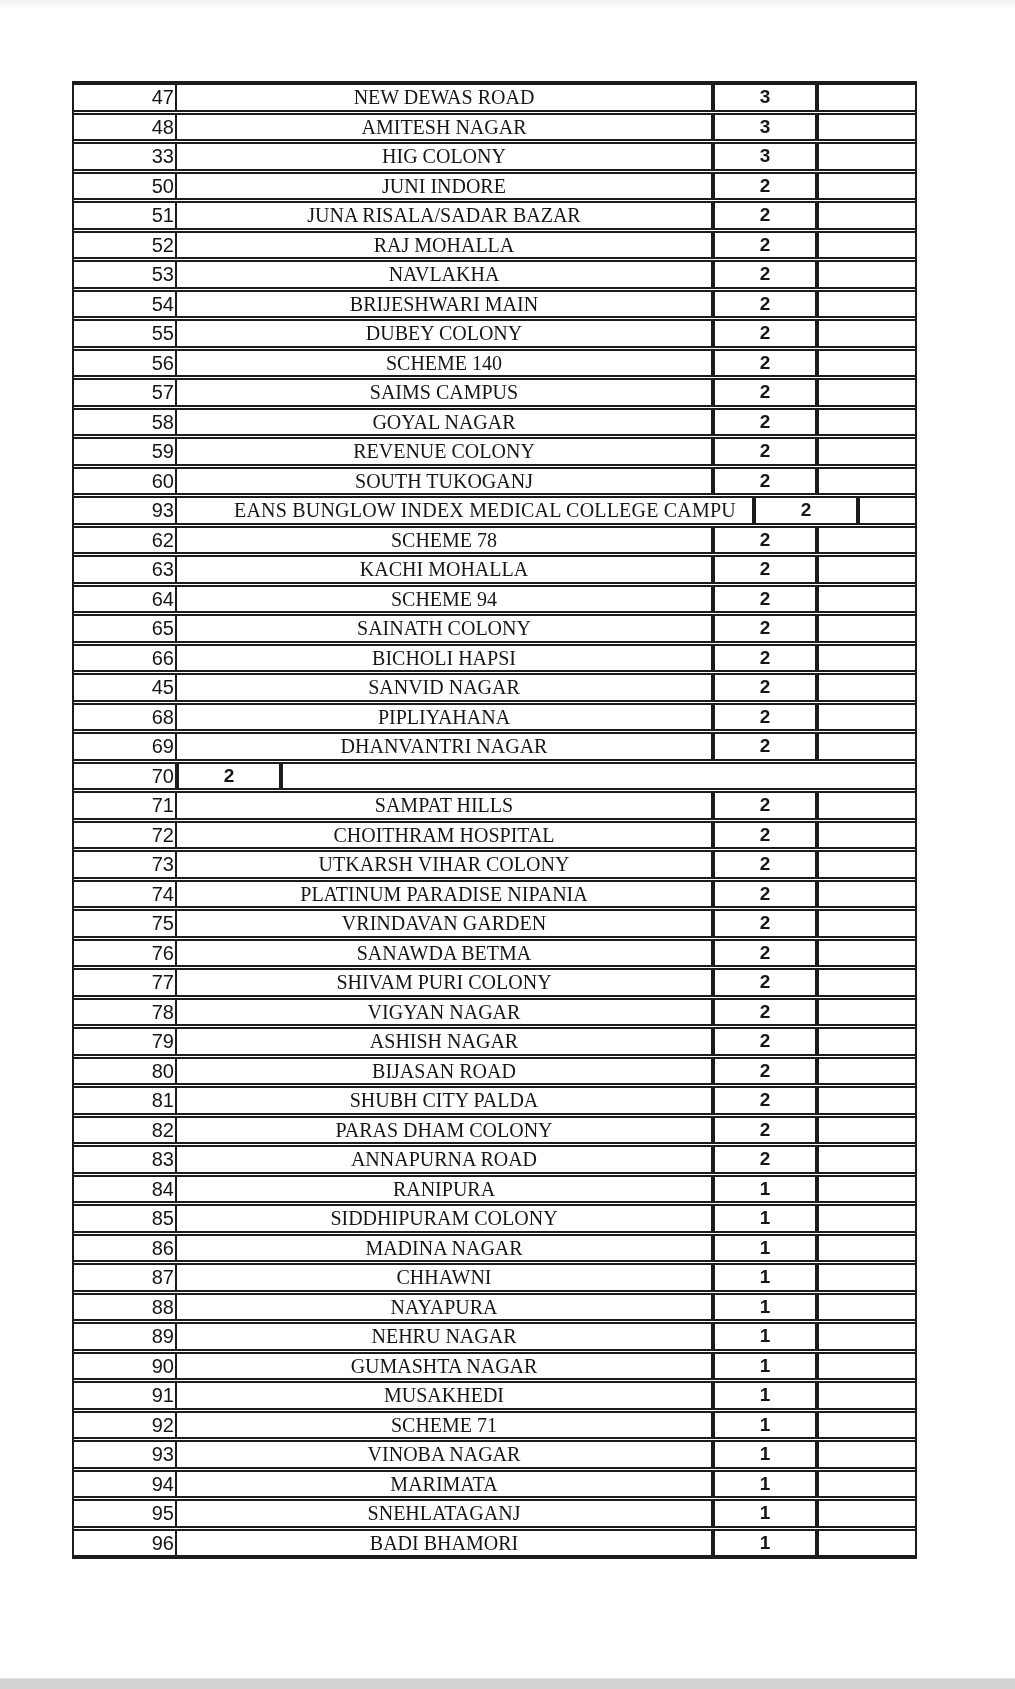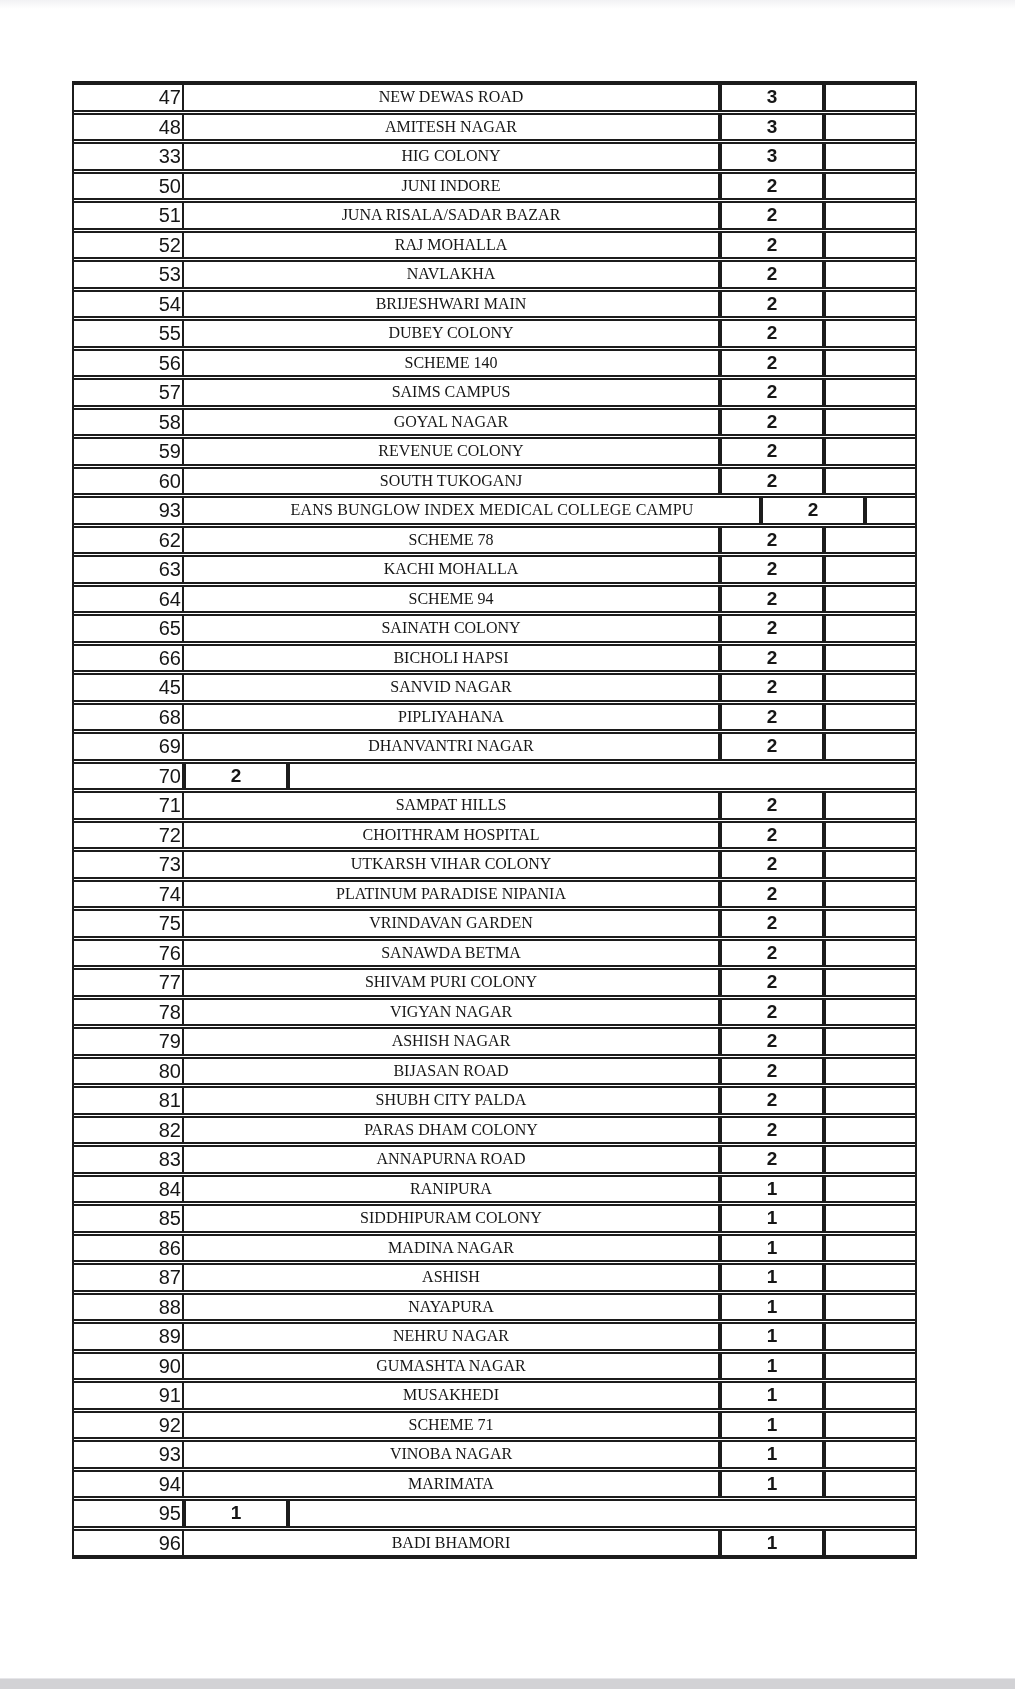--- a/index.html
+++ b/index.html
@@ -27,21 +27,20 @@
     width: 845px;
     border: 2px solid #1c1c1c;
     background: #ffffff;
   }
   .row {
     display: flex;
     height: 28.5px;
     border-top: 2px solid #1c1c1c;
     border-bottom: 2px solid #1c1c1c;
     background: #ffffff;
-    padding-left: 7px;
   }
   .row + .row { margin-top: 1px; }
   .cell {
     height: 100%;
     display: block;
     line-height: 24.5px;
     color: #161616;
     overflow: hidden;
     white-space: nowrap;
   }
@@ -51,21 +50,21 @@
     text-align: right;
     padding-right: 1px;
     font-family: "Liberation Sans", sans-serif;
     font-size: 20px;
   }
   .cell.locality {
     width: 536px;
     border-right: 2px solid #1c1c1c;
     text-align: center;
     font-family: "Liberation Serif", serif;
-    font-size: 16px;
+    font-size: 20px;
   }
   .cell.locality.clipped { letter-spacing: 0.2px; margin-left: 41px; }
   .cell.count {
     width: 104px;
     border-left: 2px solid #1c1c1c;
     border-right: 2px solid #1c1c1c;
     text-align: center;
     font-family: "Liberation Sans", sans-serif;
     font-weight: bold;
     font-size: 19px;
@@ -315,21 +314,21 @@
       <div class="cell blank"></div>
     </div>
     <div class="row">
       <div class="cell serial">86</div>
       <div class="cell locality">MADINA NAGAR</div>
       <div class="cell count">1</div>
       <div class="cell blank"></div>
     </div>
     <div class="row">
       <div class="cell serial">87</div>
-      <div class="cell locality">ASHISH</div>
+      <div class="cell locality">CHHAWNI</div>
       <div class="cell count">1</div>
       <div class="cell blank"></div>
     </div>
     <div class="row">
       <div class="cell serial">88</div>
       <div class="cell locality">NAYAPURA</div>
       <div class="cell count">1</div>
       <div class="cell blank"></div>
     </div>
     <div class="row">
@@ -363,20 +362,21 @@
       <div class="cell blank"></div>
     </div>
     <div class="row">
       <div class="cell serial">94</div>
       <div class="cell locality">MARIMATA</div>
       <div class="cell count">1</div>
       <div class="cell blank"></div>
     </div>
     <div class="row">
       <div class="cell serial">95</div>
+      <div class="cell locality">SNEHLATAGANJ</div>
       <div class="cell count">1</div>
       <div class="cell blank"></div>
     </div>
     <div class="row">
       <div class="cell serial">96</div>
       <div class="cell locality">BADI BHAMORI</div>
       <div class="cell count">1</div>
       <div class="cell blank"></div>
     </div>
   </div>

